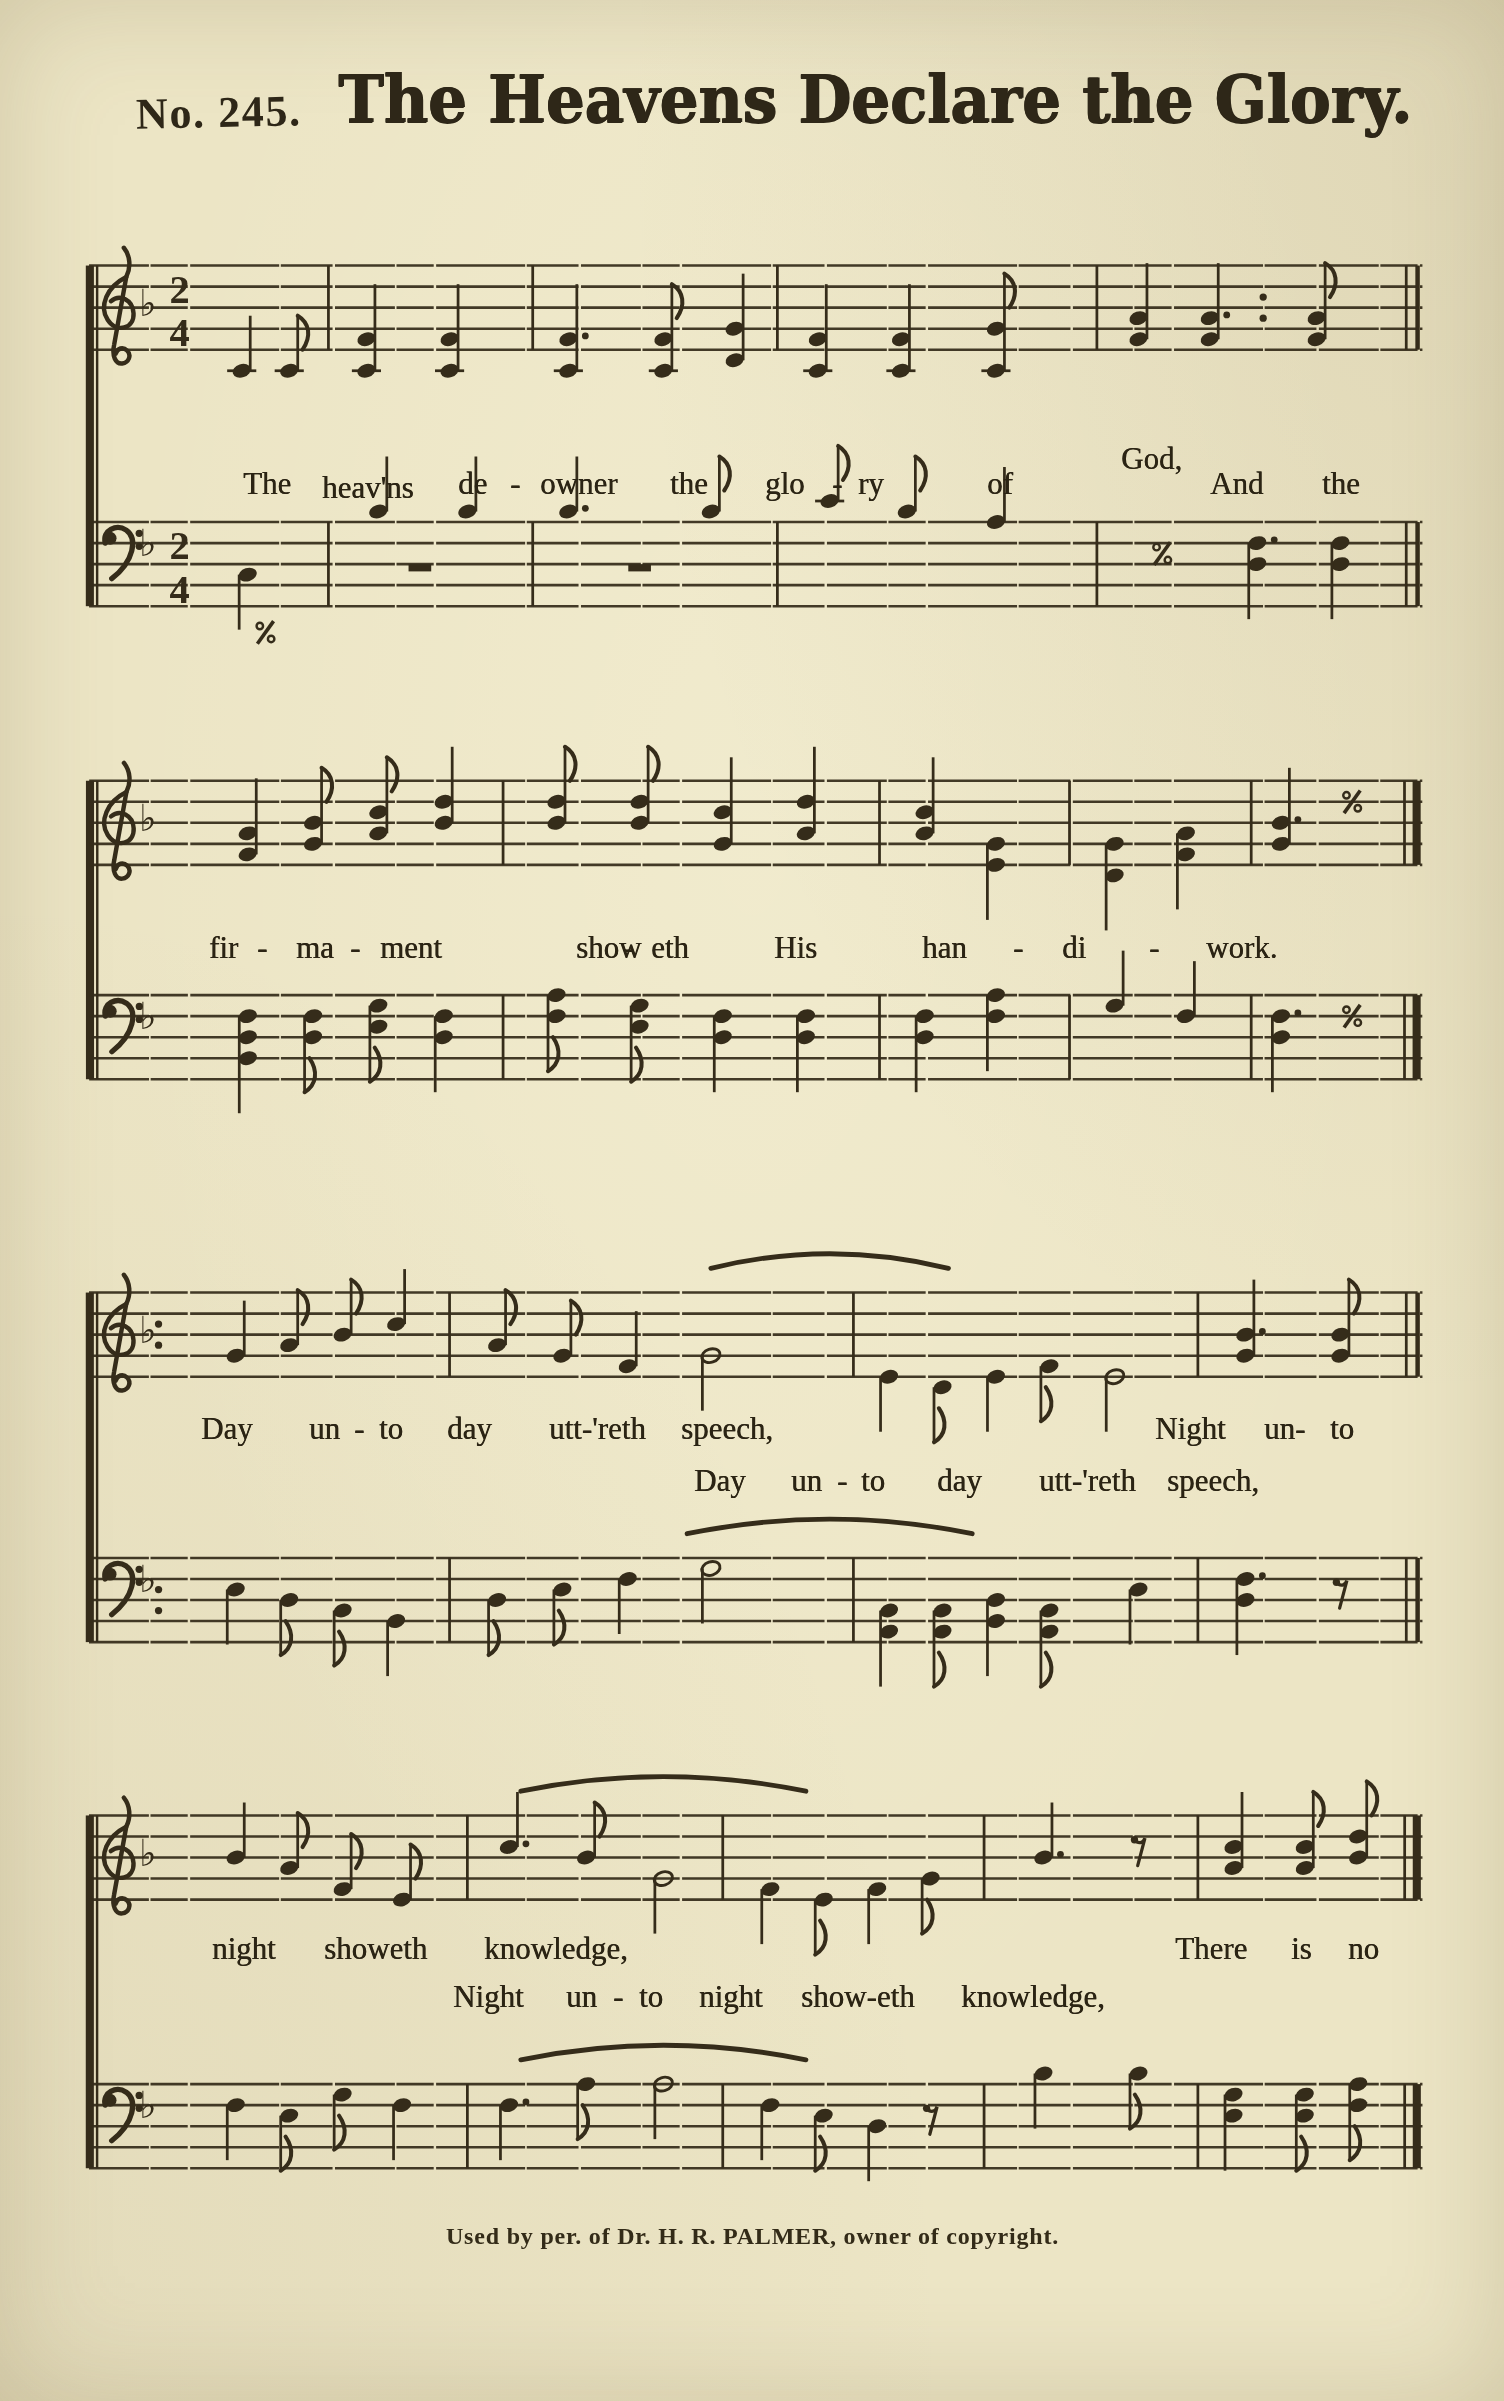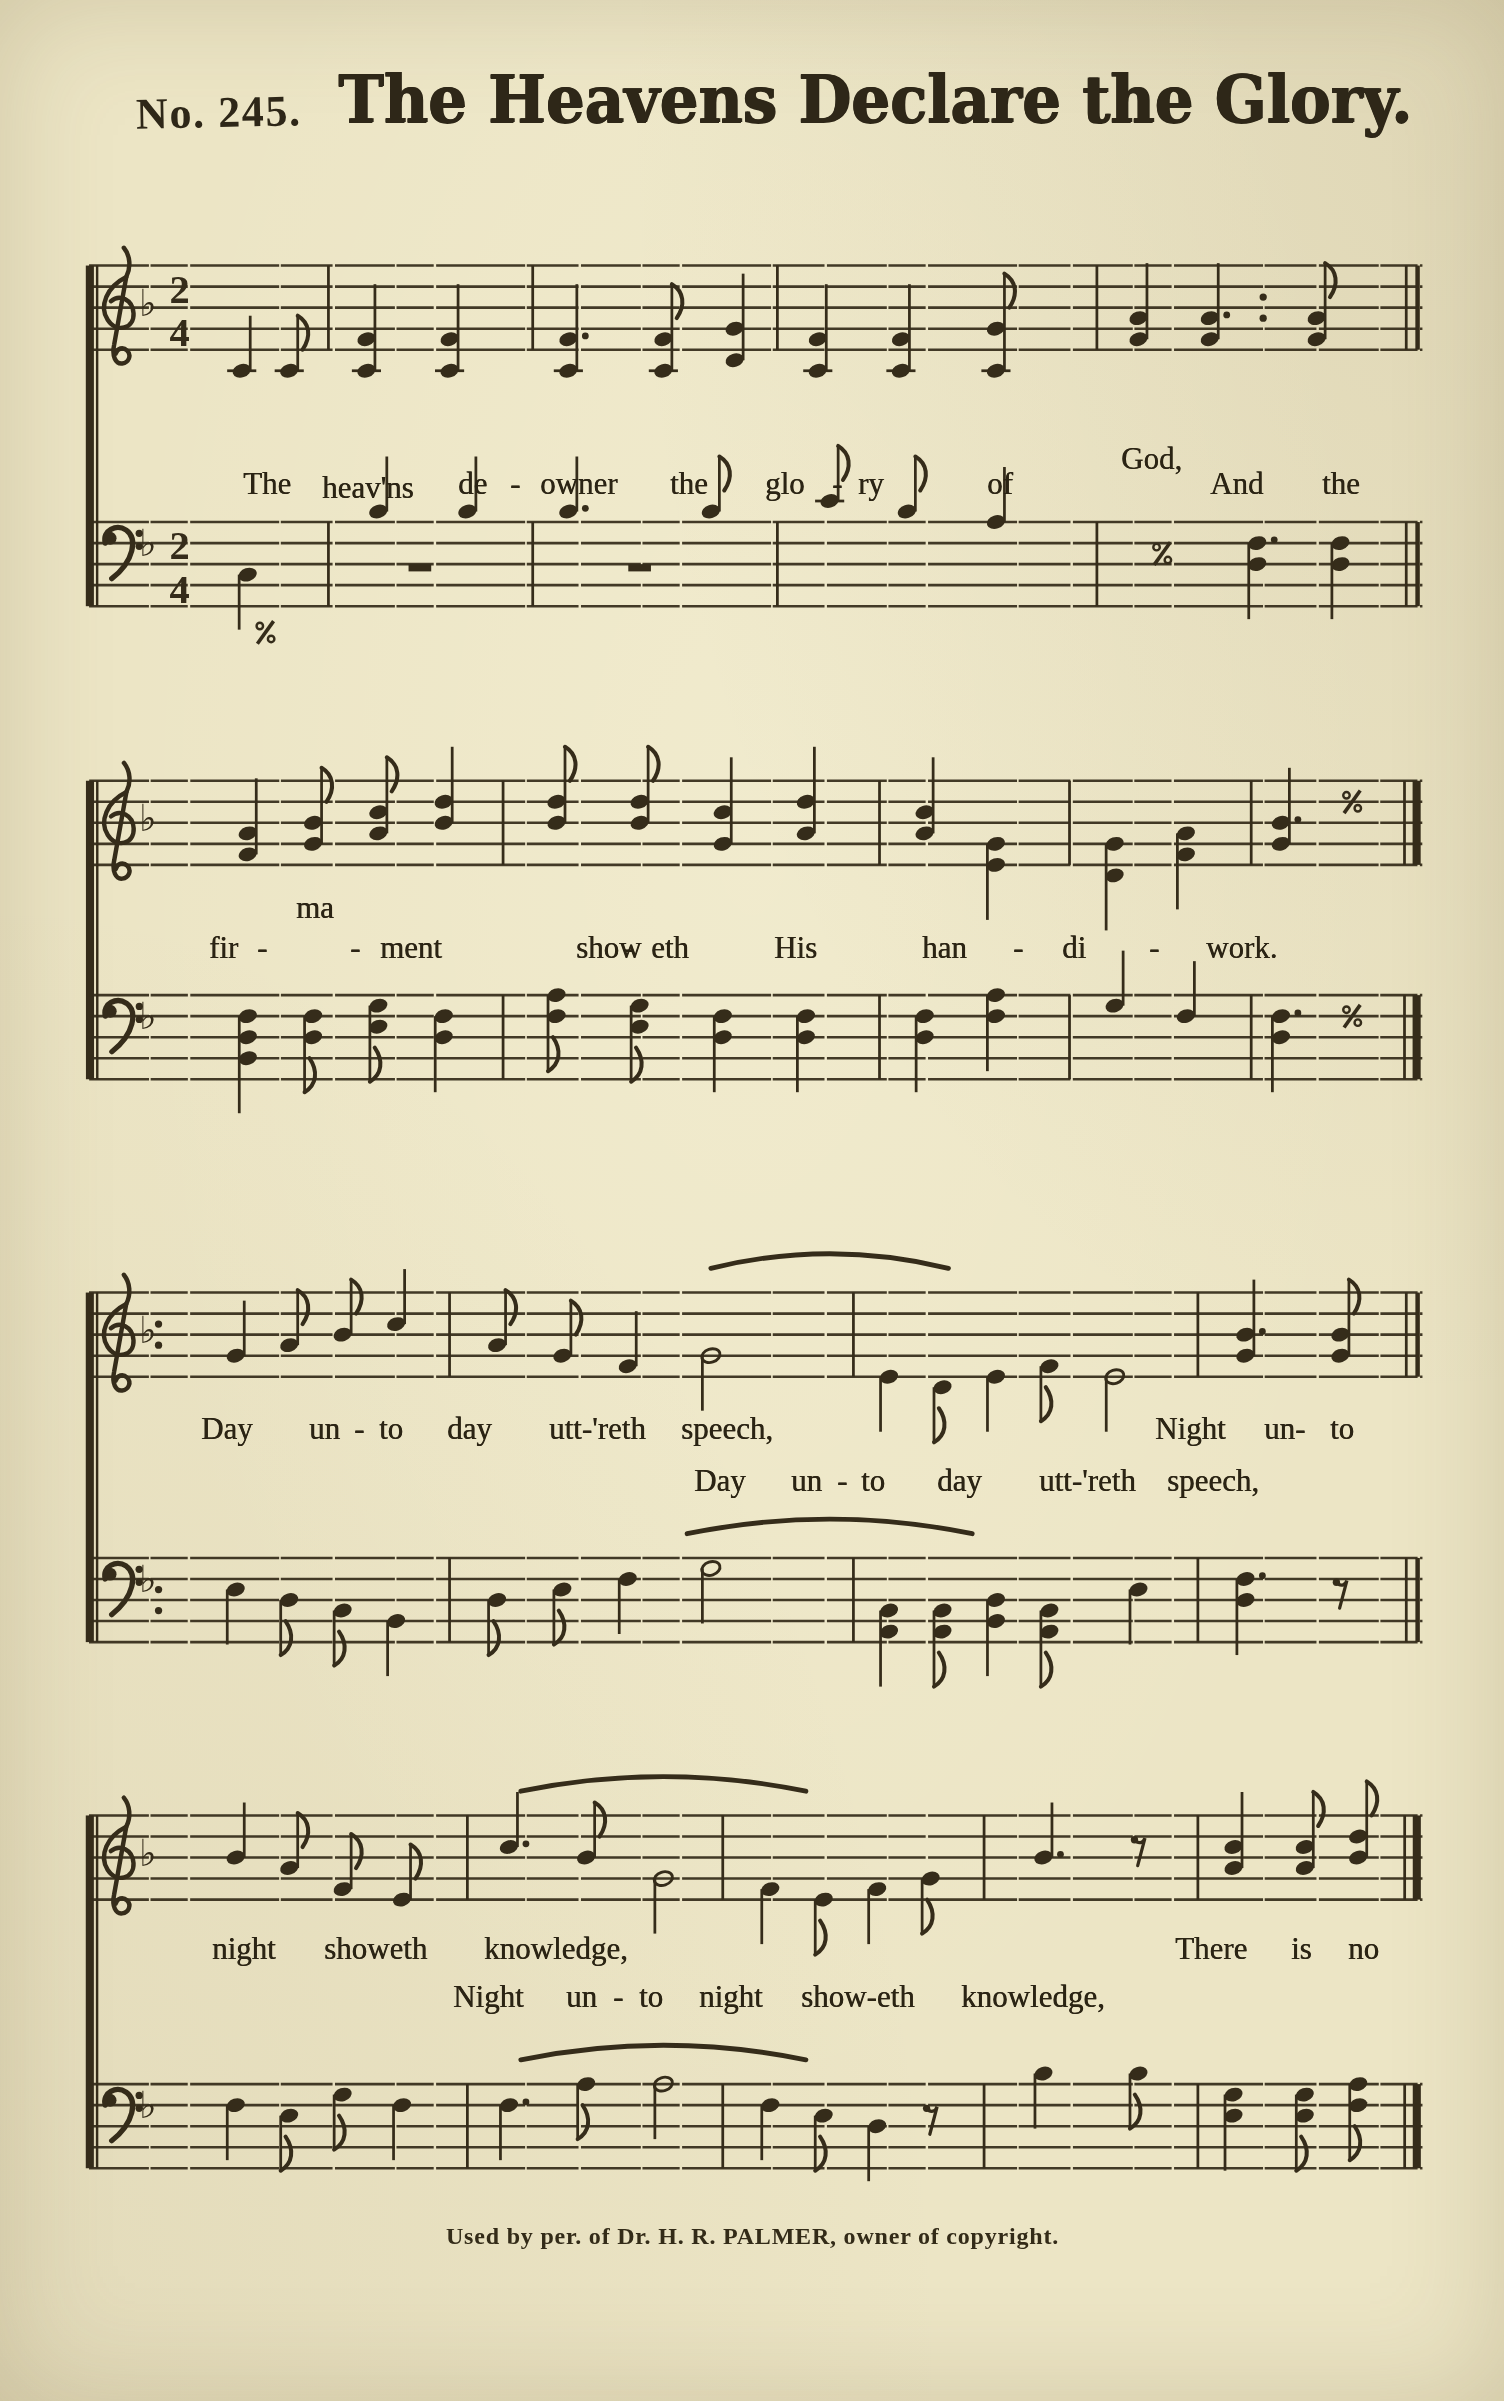--- a/index.html
+++ b/index.html
@@ -578,21 +578,21 @@
       <span class="lyric" style="left: 670px; top: 466px;">the</span>
       <span class="lyric" style="left: 765px; top: 466px;">glo</span>
       <span class="lyric" style="left: 832px; top: 466px;">-</span>
       <span class="lyric" style="left: 858px; top: 466px;">ry</span>
       <span class="lyric" style="left: 987px; top: 466px;">of</span>
       <span class="lyric" style="left: 1121px; top: 441px;">God,</span>
       <span class="lyric" style="left: 1210px; top: 466px;">And</span>
       <span class="lyric" style="left: 1322px; top: 466px;">the</span>
       <span class="lyric" style="left: 209px; top: 930px;">fir</span>
       <span class="lyric" style="left: 257px; top: 930px;">-</span>
-      <span class="lyric" style="left: 296px; top: 890px;">ma</span>
+      <span class="lyric" style="left: 296px; top: 930px;">ma</span>
       <span class="lyric" style="left: 350px; top: 930px;">-</span>
       <span class="lyric" style="left: 380px; top: 930px;">ment</span>
       <span class="lyric" style="left: 530px; top: 930px; margin-left: 46px;">show</span>
       <span class="lyric" style="left: 623px; top: 930px;">-</span>
       <span class="lyric" style="left: 651px; top: 930px;">eth</span>
       <span class="lyric" style="left: 774px; top: 930px;">His</span>
       <span class="lyric" style="left: 922px; top: 930px;">han</span>
       <span class="lyric" style="left: 1013px; top: 930px;">-</span>
       <span class="lyric" style="left: 1062px; top: 930px;">di</span>
       <span class="lyric" style="left: 1149px; top: 930px;">-</span>

